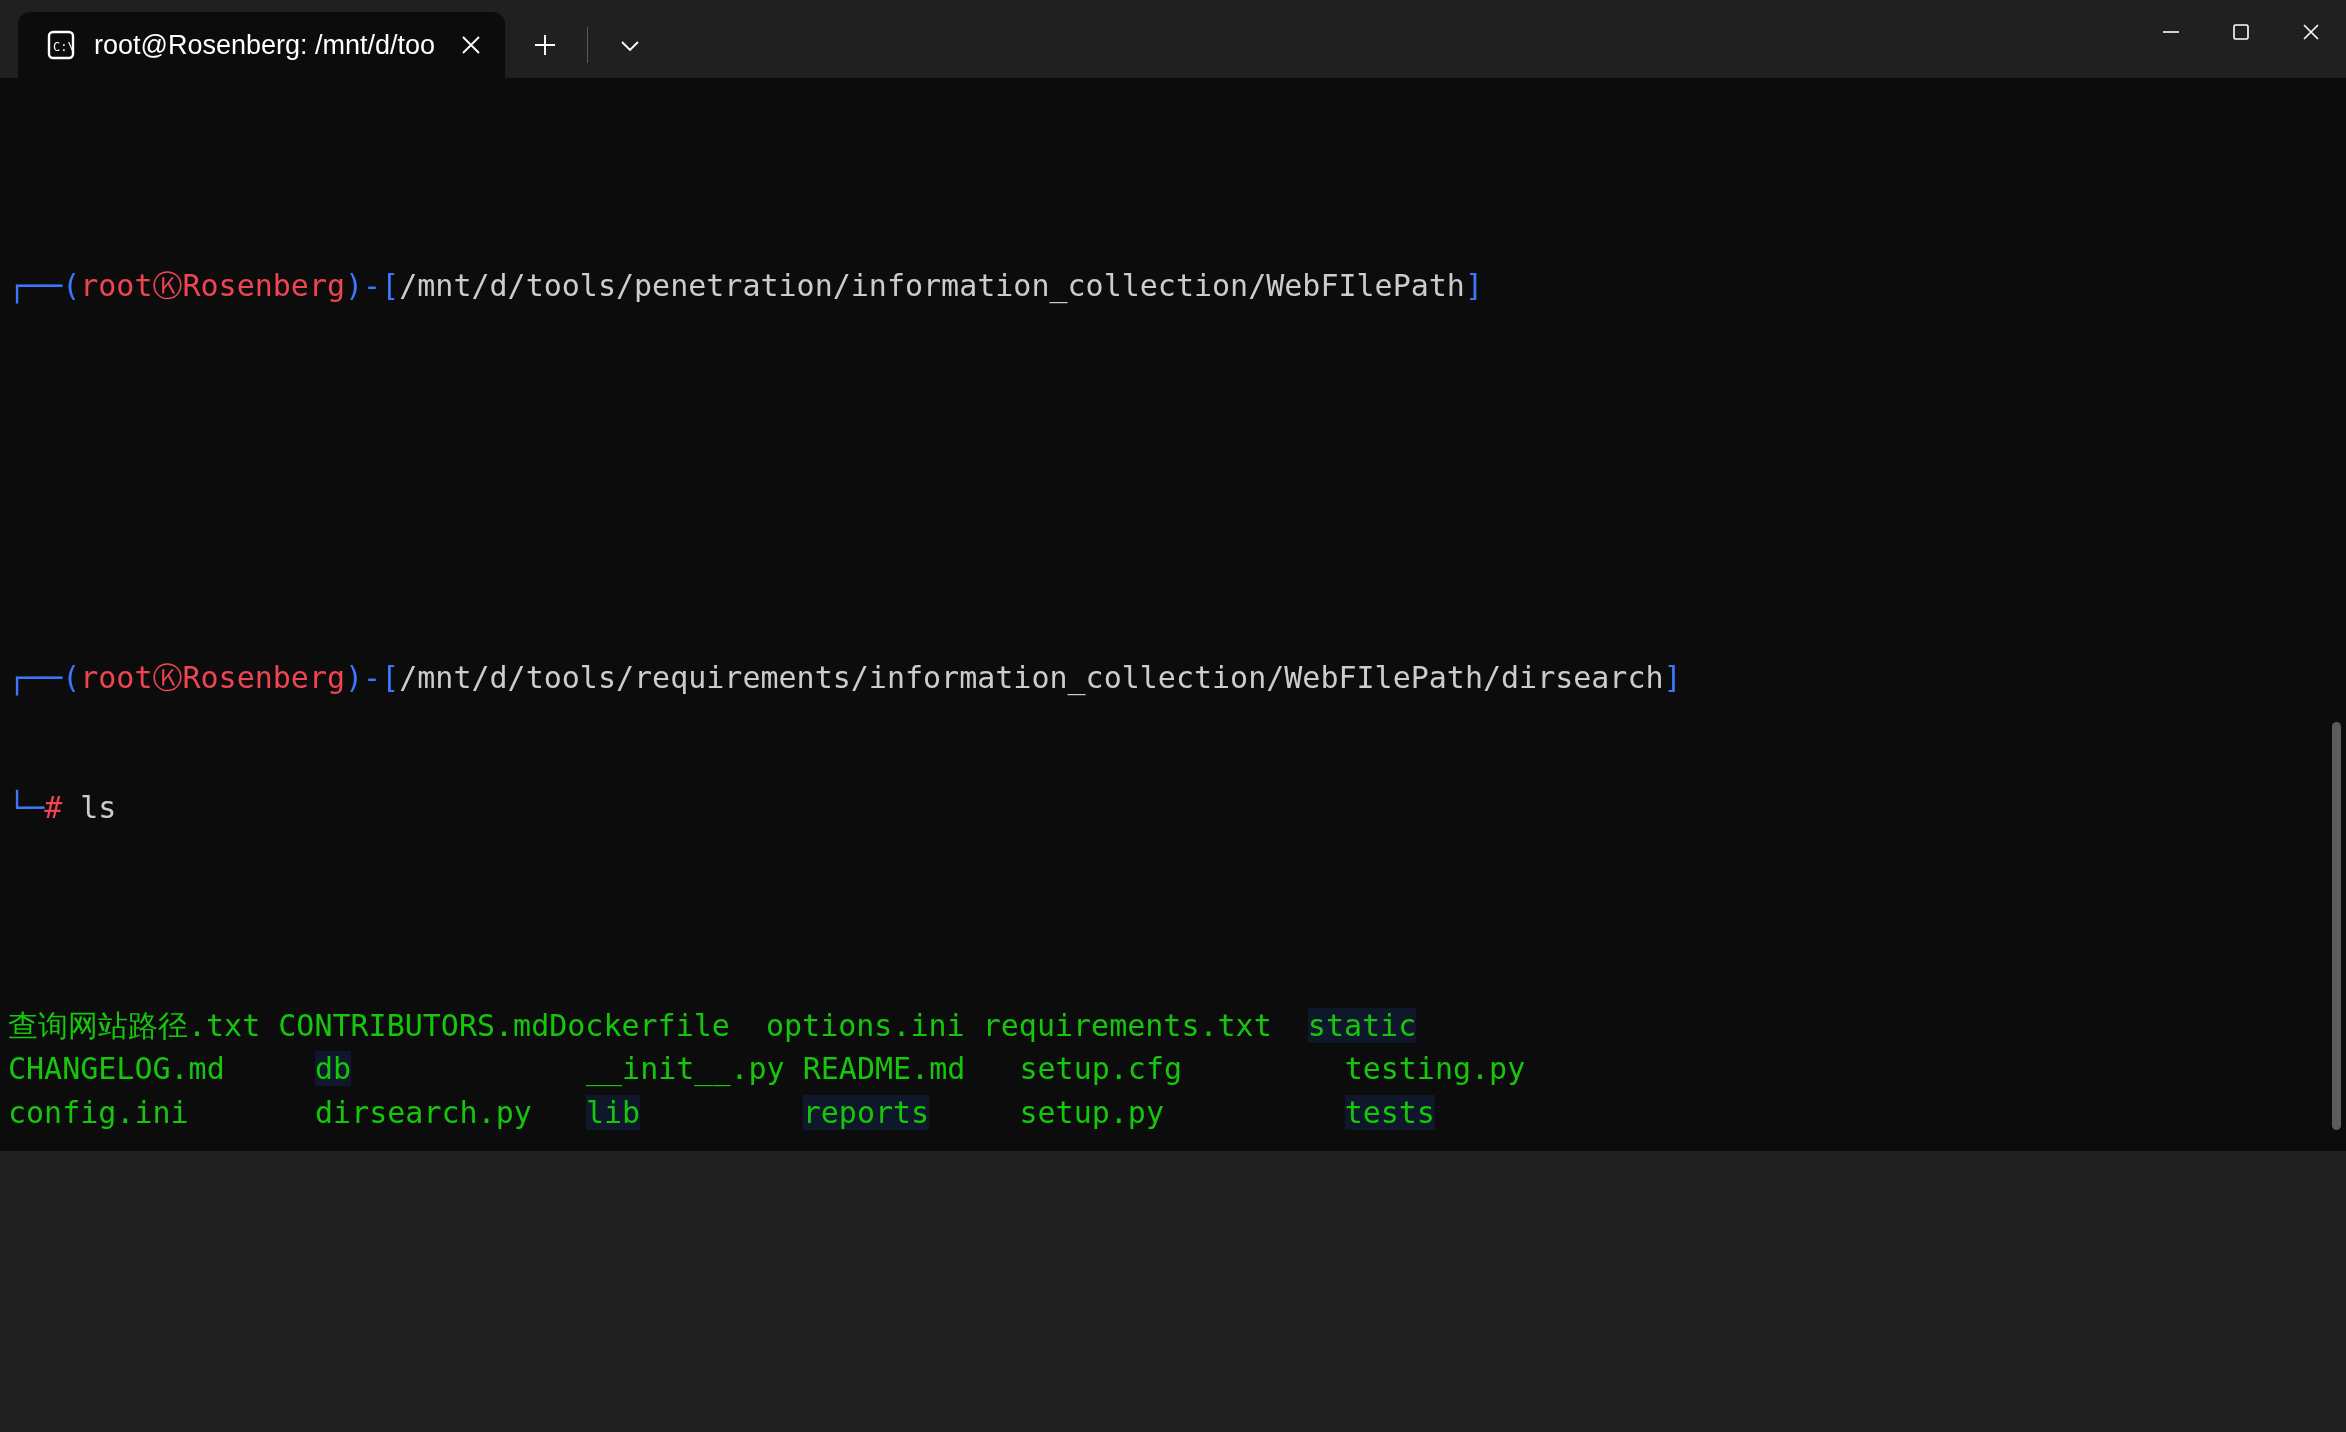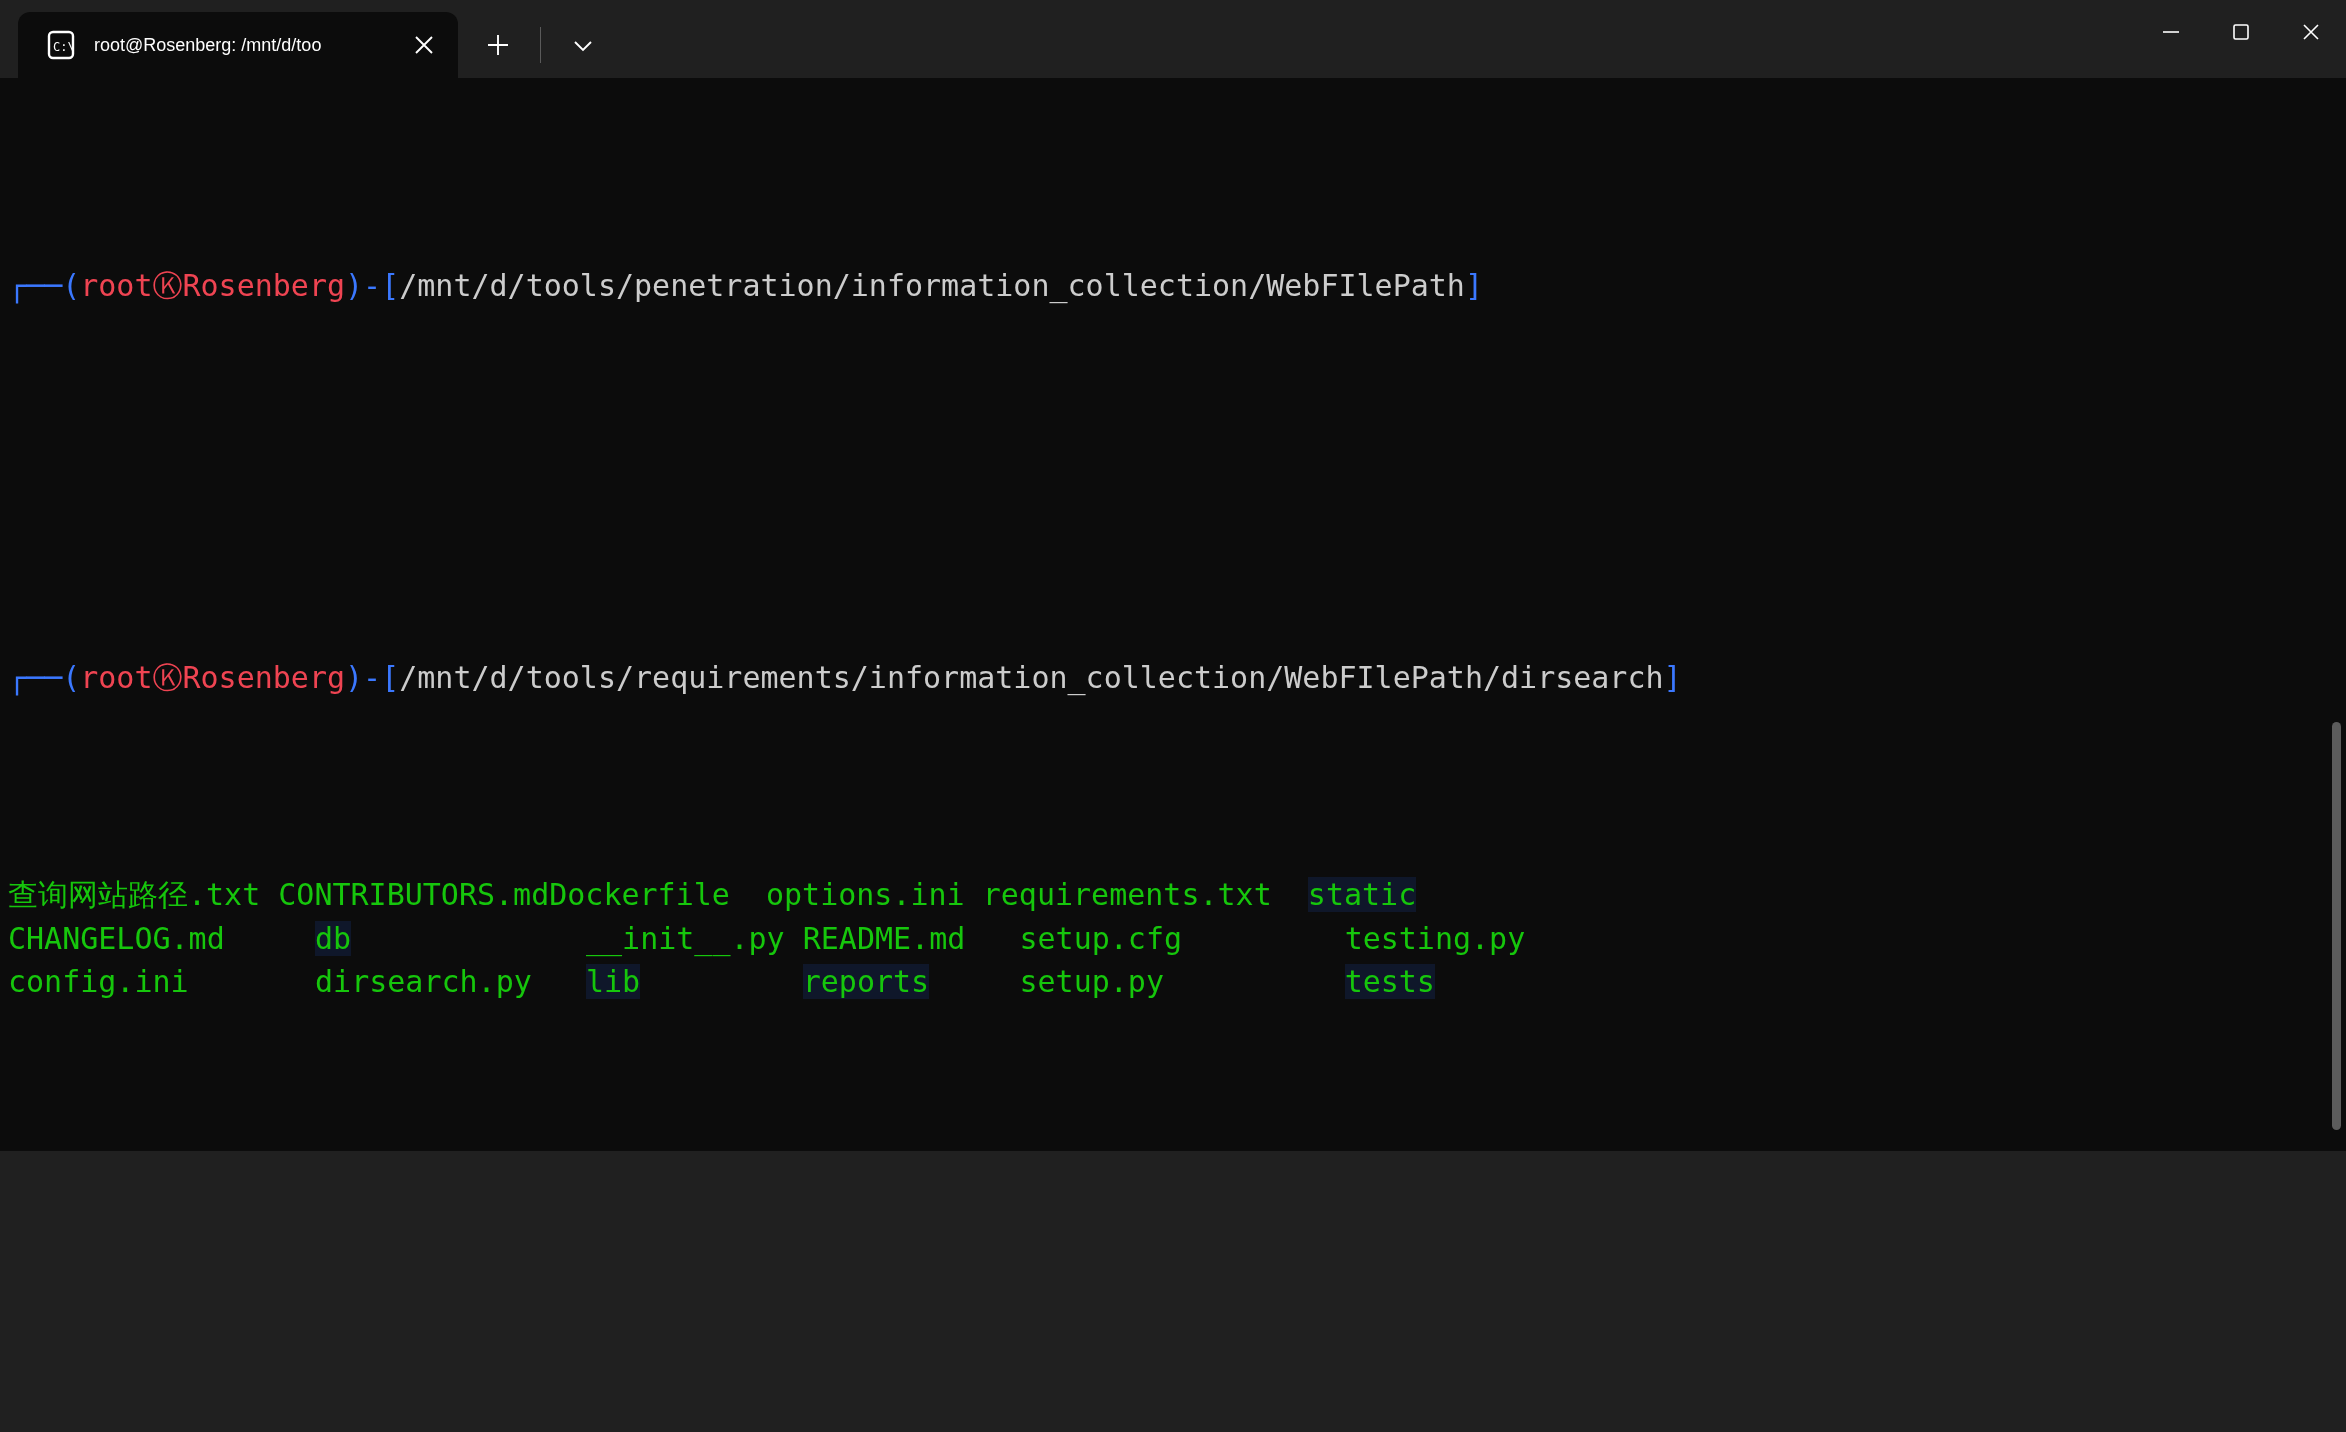--- a/index.html
+++ b/index.html
@@ -49,21 +49,21 @@
     width: 34px;
     height: 34px;
     flex: 0 0 34px;
     position: relative;
   }
   .tab-icon svg { display: block; }
 
   .tab-title {
     color: #ffffff;
     font-family: "Liberation Sans", sans-serif;
-    font-size: 18px;
+    font-size: 27px;
     white-space: nowrap;
     flex: 1 1 auto;
     overflow: hidden;
   }
 
   .tab-close {
     width: 40px;
     height: 40px;
     flex: 0 0 40px;
     display: flex;
@@ -229,20 +229,21 @@
 <div class="terminal">
   <div class="term-text">
 
     
     <div class="row"><span class="f-blue">┌──</span><span class="f-blue">(</span><span class="f-red">root</span><span class="f-red">Ⓚ</span><span class="f-red">Rosenberg</span><span class="f-blue">)-[</span><span class="f-white">/mnt/d/tools/penetration/information_collection/WebFIlePath</span><span class="f-blue">]</span></div>
 
     <div class="row blank"> </div>
 
     
     <div class="row"><span class="f-blue">┌──</span><span class="f-blue">(</span><span class="f-red">root</span><span class="f-red">Ⓚ</span><span class="f-red">Rosenberg</span><span class="f-blue">)-[</span><span class="f-white">/mnt/d/tools/requirements/information_collection/WebFIlePath/dirsearch</span><span class="f-blue">]</span></div>
+    <div class="row"><span class="f-blue">└─</span><span class="f-red">#</span><span class="f-white"> </span><span class="f-white">ls</span></div>
 
     
     <div id="ls-output"><div class="row"><span class="f-green">查询网站路径.txt</span><span> </span><span class="f-green">CONTRIBUTORS.md</span><span class="f-green">Dockerfile</span><span>  </span><span class="f-green">options.ini</span><span> </span><span class="f-green">requirements.txt</span><span>  </span><span class="dir-hl">static</span></div><div class="row"><span class="f-green">CHANGELOG.md</span><span>     </span><span class="dir-hl">db</span><span>             </span><span class="f-green">__init__.py</span><span> </span><span class="f-green">README.md</span><span>   </span><span class="f-green">setup.cfg</span><span>         </span><span class="f-green">testing.py</span></div><div class="row"><span class="f-green">config.ini</span><span>       </span><span class="f-green">dirsearch.py</span><span>   </span><span class="dir-hl">lib</span><span>         </span><span class="dir-hl">reports</span><span>     </span><span class="f-green">setup.py</span><span>          </span><span class="dir-hl">tests</span></div></div>
 
     <div class="row blank"> </div>
 
     
     
     
 

